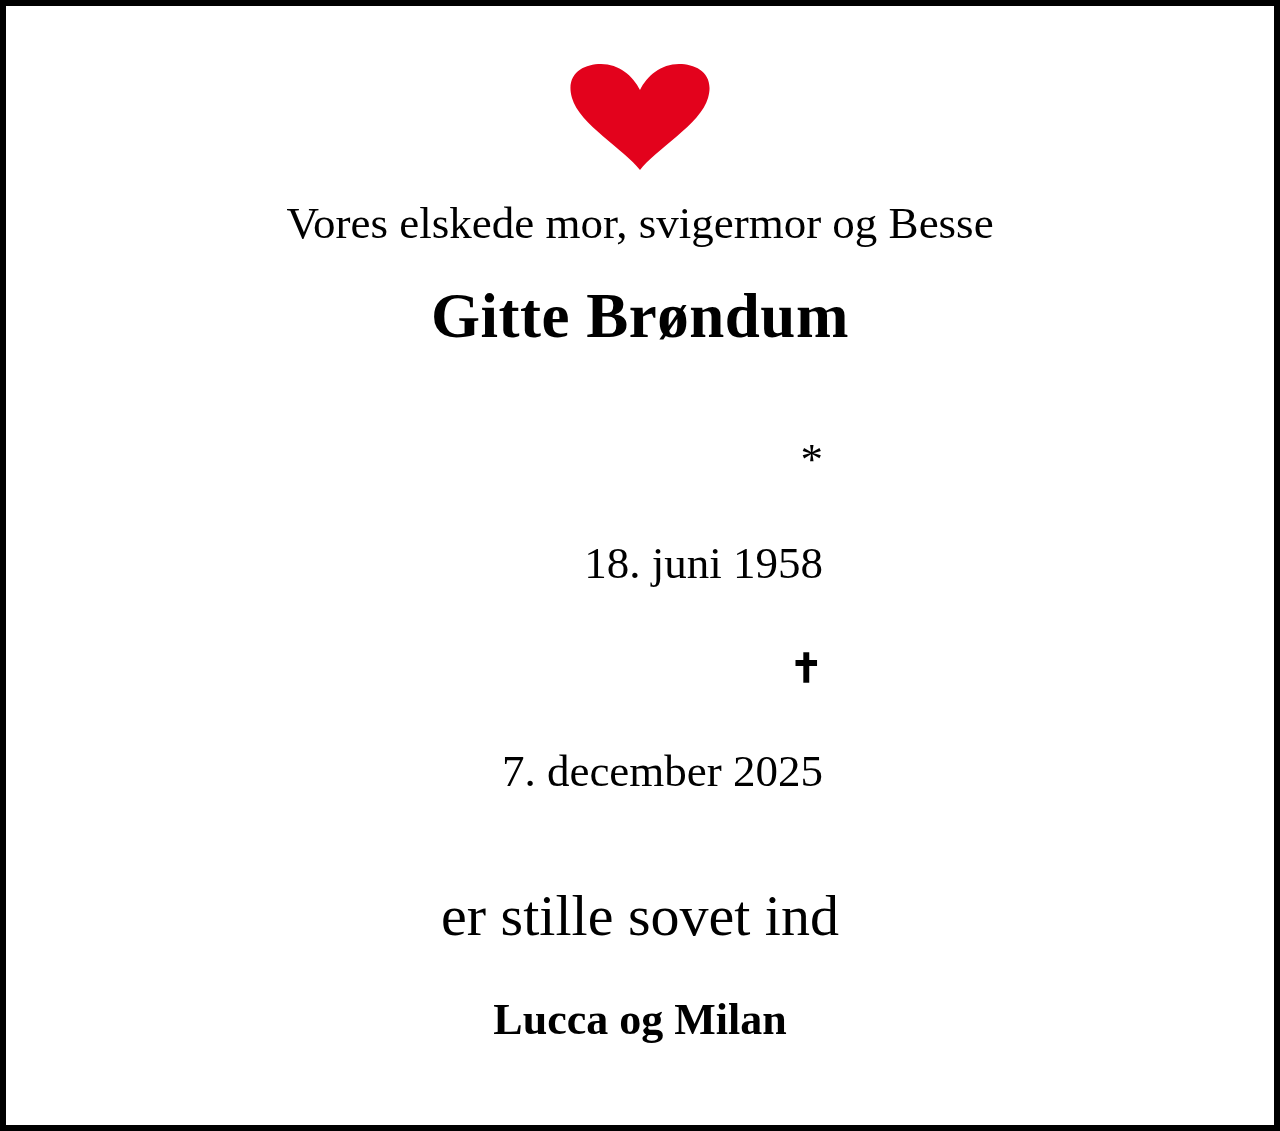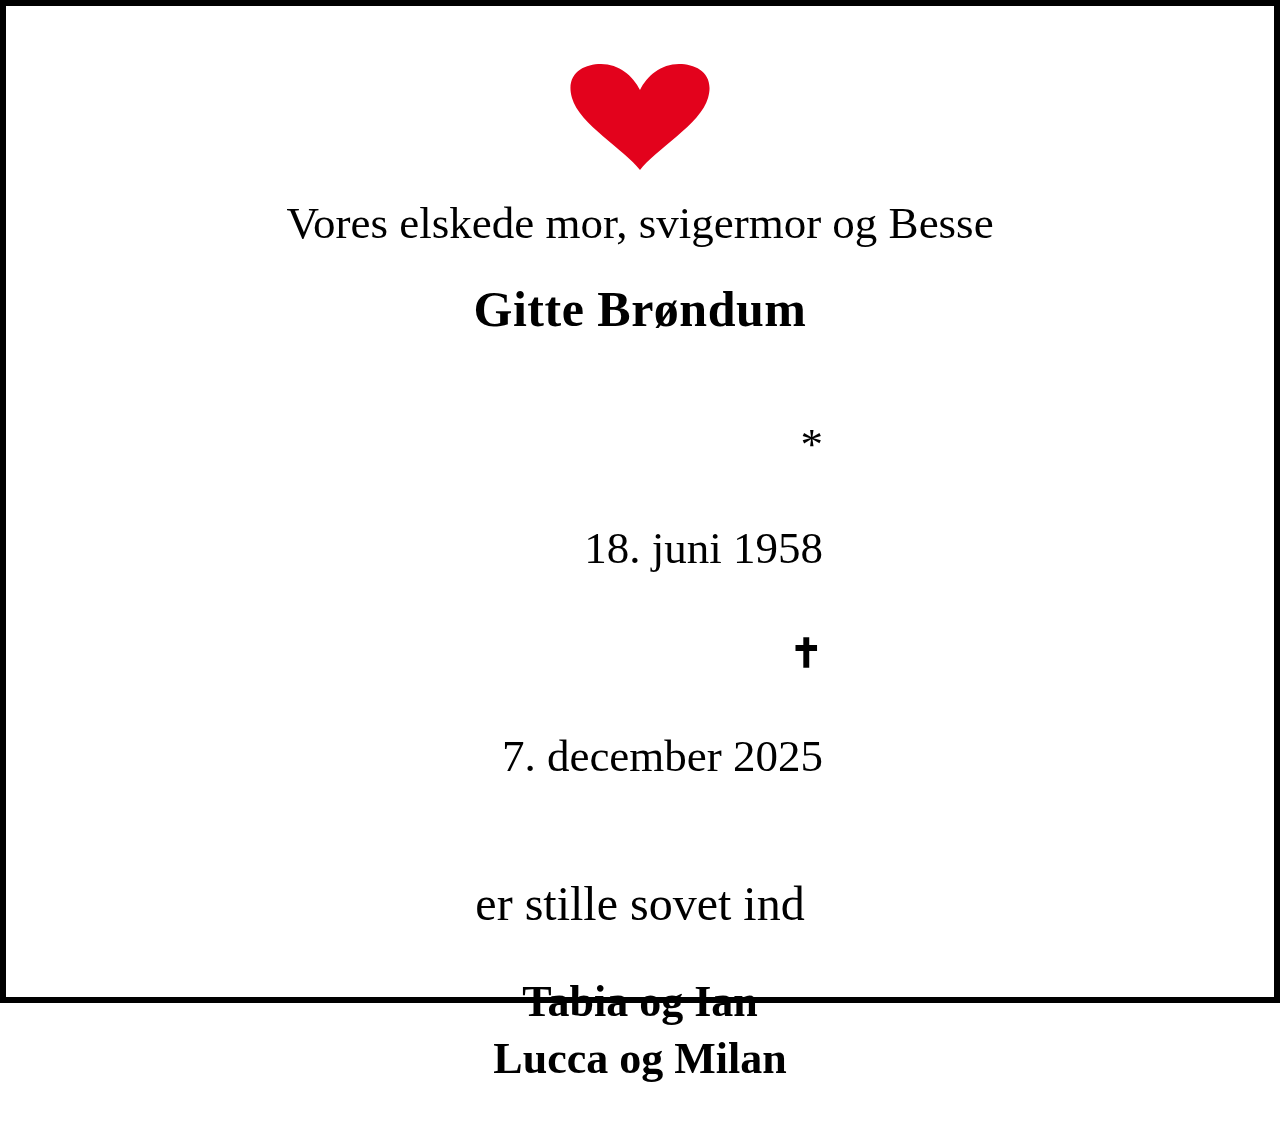--- a/index.html
+++ b/index.html
@@ -11,41 +11,41 @@
     width: 1280px;
     height: 1131px;
     font-family: "Liberation Serif", serif;
     color: #000000;
     overflow: hidden;
   }
   .notice {
     position: relative;
     box-sizing: border-box;
     width: 1280px;
-    height: 1003px;
+    height: 1131px;
     background: #ffffff;
     border: 6px solid #000000;
     padding: 46px 60px 30px 60px;
     display: flex;
     flex-direction: column;
     align-items: center;
   }
   .heart-wrap {
     margin-top: 10px;
     margin-bottom: 22px;
     line-height: 0;
   }
   .intro {
     font-size: 45px;
     line-height: 1.15;
     text-align: center;
     margin-top: 4px;
   }
   .name {
-    font-size: 50px;
+    font-size: 63px;
     font-weight: bold;
     text-align: center;
     letter-spacing: 0.5px;
     margin-top: 30px;
   }
   .dates {
     font-size: 45px;
     text-align: right;
     margin-top: 28px;
     white-space: pre;
@@ -53,23 +53,23 @@
   .dates .sep {
     display: inline-block;
     width: 26px;
   }
   .dagger {
     font-weight: bold;
     font-family: "DejaVu Serif", serif;
     font-size: 40px;
   }
   .rested {
-    font-size: 48px;
+    font-size: 58px;
     text-align: center;
-    margin-top: 42px;
+    margin-top: 33px;
   }
   .survivors {
     margin-top: 42px;
     text-align: center;
     font-weight: bold;
     font-size: 44px;
     line-height: 1.31;
   }
 </style>
 </head>
@@ -93,17 +93,16 @@
     <span>18. juni 1958</span>
     <span class="sep"></span>
     <span class="dagger">✝</span>
     <span> </span>
     <span>7. december 2025</span>
   </div>
 
   <div class="rested">er stille sovet ind</div>
 
   <div class="survivors">
-    <div>Tabia og Ian</div>
     <div>Lucca og Milan</div>
   </div>
 
 </div>
 
 </body></html>

